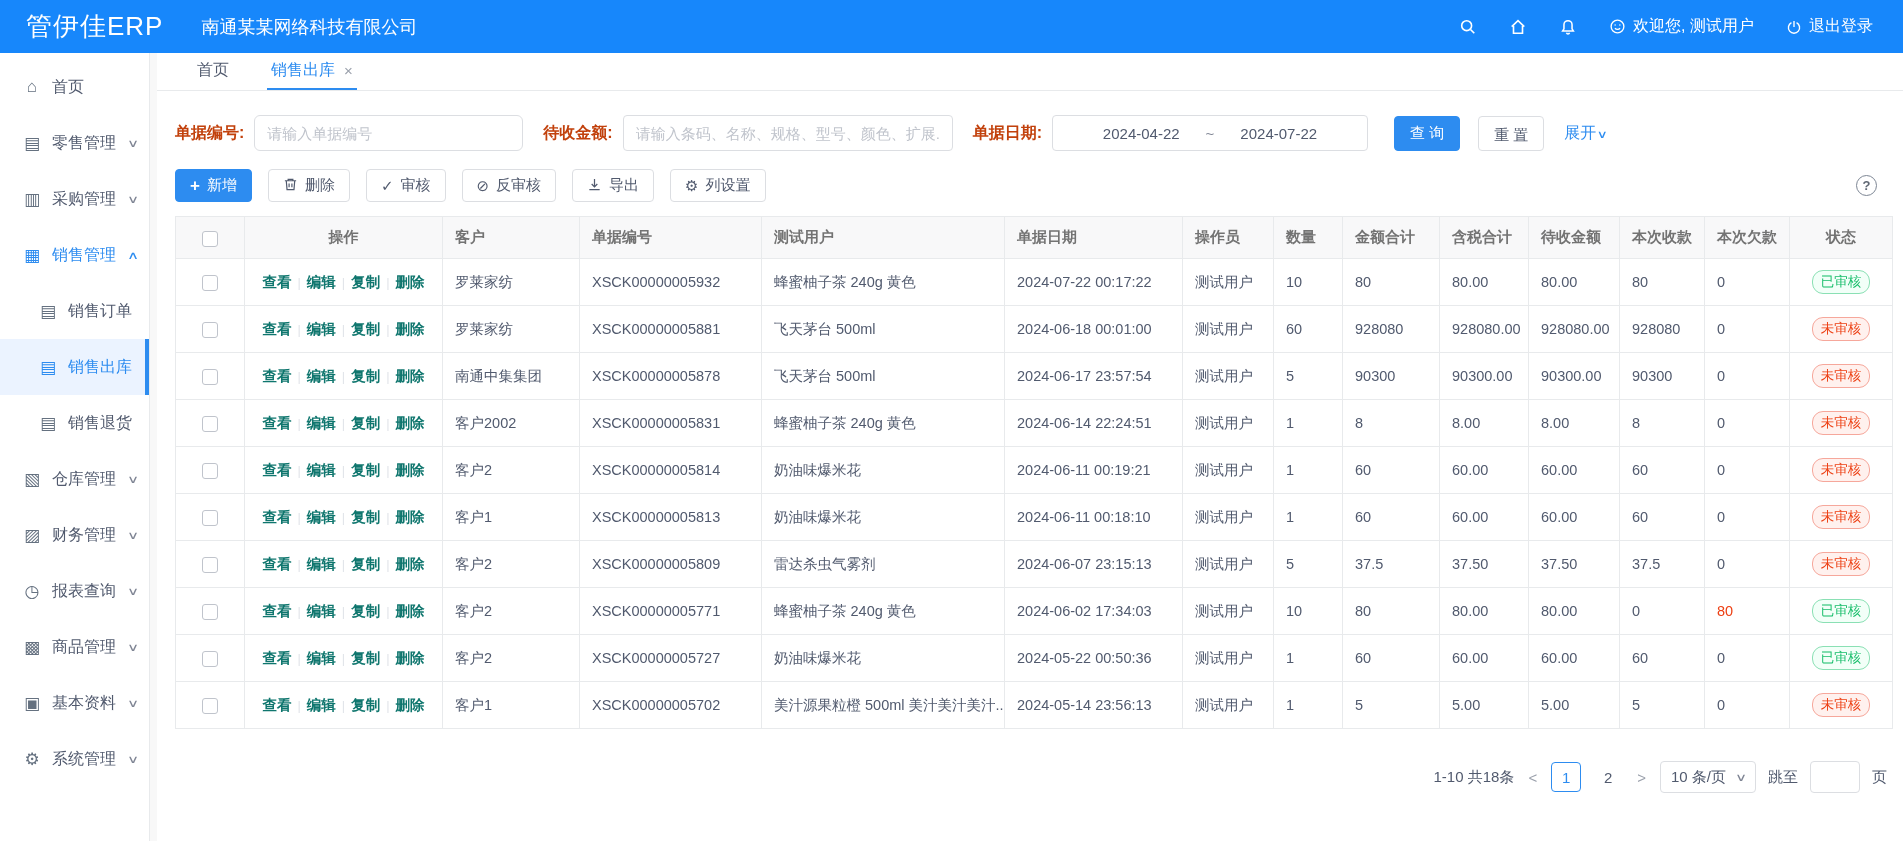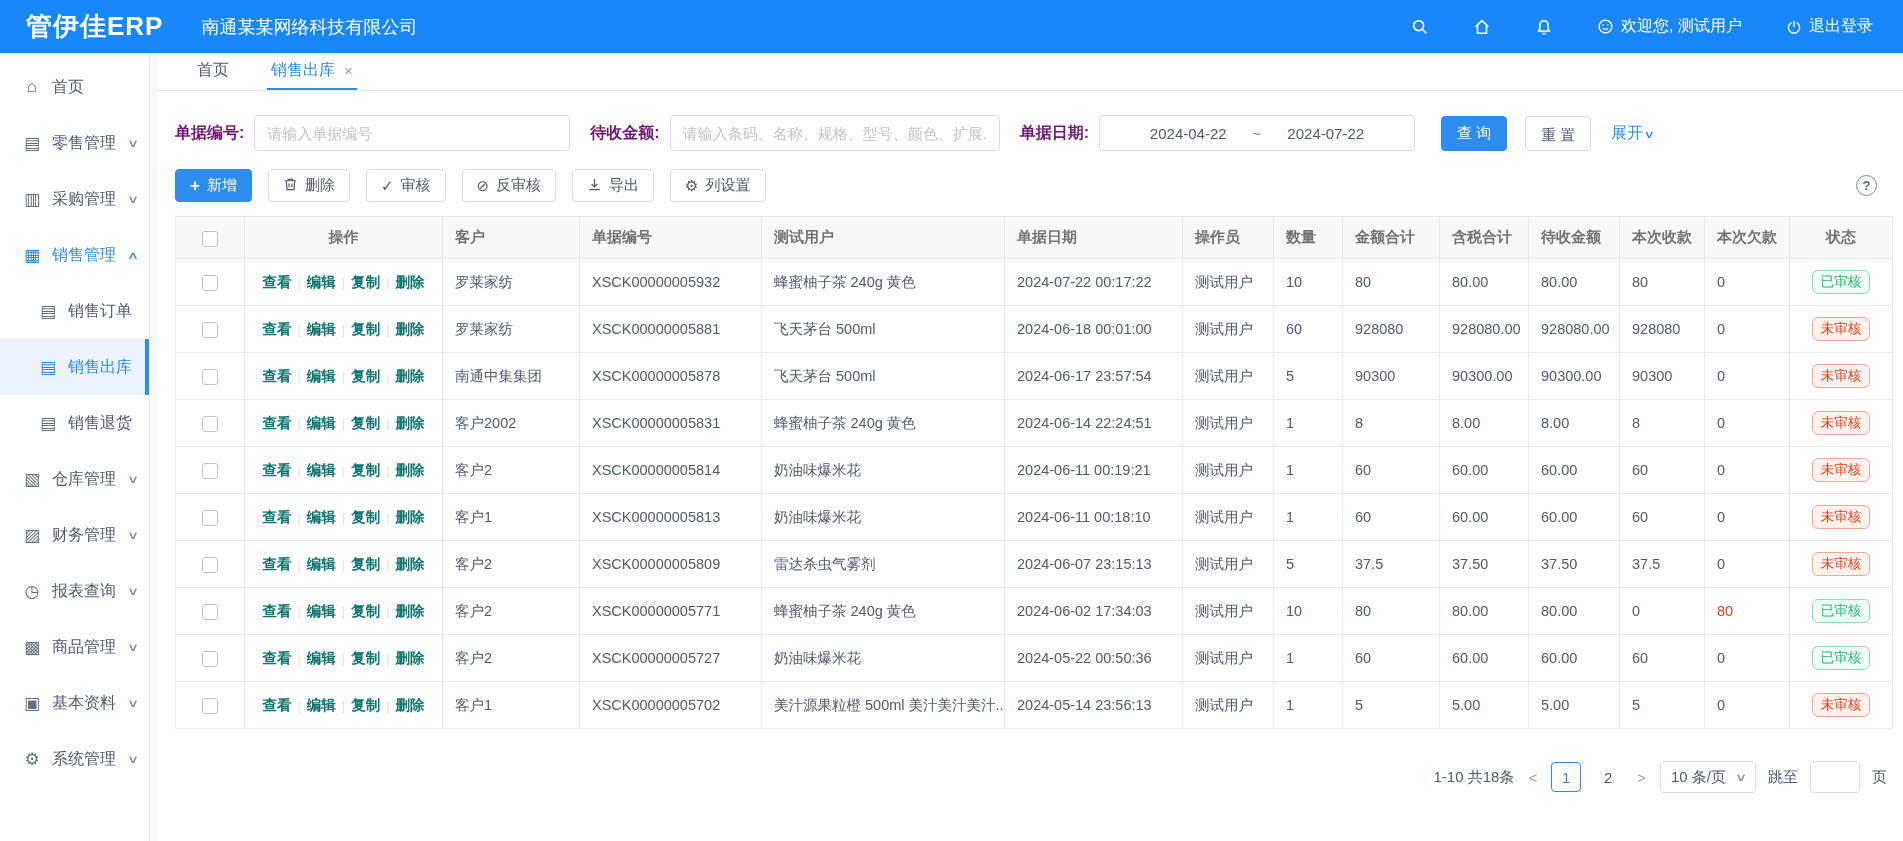--- a/index.html
+++ b/index.html
@@ -1,23 +1,23 @@
 <!DOCTYPE html>
 <html><head>
 <meta charset="utf-8">
 <style>
   * { margin:0; padding:0; box-sizing:border-box; }
   html,body { width:1903px; height:841px; overflow:hidden; background:#fff;
     font-family:"Liberation Sans","DejaVu Sans",sans-serif; }
 
   
   .topbar { height:53px; background:#1787fb; display:flex; align-items:center; color:#fff; }
-  .logo { font-size:26px; font-weight:bold; padding-left:26px; white-space:nowrap; letter-spacing:1px; }
+  .logo { font-size:26px; font-weight:normal; padding-left:26px; white-space:nowrap; letter-spacing:1px; }
   .company { font-size:18px; margin-left:38px; white-space:nowrap; }
-  .topbar-right { margin-left:auto; display:flex; align-items:center; gap:44px; padding-right:30px; font-size:16px; }
+  .topbar-right { margin-left:auto; display:flex; align-items:center; gap:32px; padding-right:30px; font-size:16px; }
   .tb-ic { display:flex; align-items:center; cursor:pointer; }
   .tb-user { display:flex; align-items:center; gap:7px; cursor:pointer; white-space:nowrap; }
 
   
   .layout { display:flex; height:788px; }
   .sidebar { width:150px; background:#fff; border-right:1px solid #e8eaec; padding-top:6px; flex-shrink:0; }
   .v-gutter { width:7px; background:#f8f8f8; flex-shrink:0; }
   .main { flex:1; display:flex; flex-direction:column; background:#fff; min-width:0; }
 
   
@@ -35,21 +35,21 @@
   .tabbar { height:38px; border-bottom:1px solid #e8eaec; display:flex; align-items:flex-end;
     padding-left:36px; gap:34px; background:#fff; flex-shrink:0; }
   .tab { padding:0 4px 9px; font-size:16px; color:#515a6e; cursor:pointer; display:flex; align-items:center; }
   .tab.active { color:#2d8cf0; border-bottom:2px solid #2d8cf0; padding-bottom:7px; }
   .tab .close { margin-left:9px; color:#9aa0ab; font-size:15px; cursor:pointer; }
 
   
   .content { padding:0 10px 0 18px; position:relative; flex:1; }
 
   .filter-row { display:flex; align-items:center; margin-top:24px; }
-  .f-label { font-size:16px; font-weight:bold; color:#701a75; margin-right:10px; white-space:nowrap; }
+  .f-label { font-size:16px; font-weight:bold; color:#c2410c; margin-right:10px; white-space:nowrap; }
   .gap { margin-left:20px; }
   .f-input { height:36px; border:1px solid #dcdee2; border-radius:4px; padding:0 12px;
     font-size:15px; color:#515a6e; outline:none; background:#fff; }
   .f-input::placeholder { color:#c0c4cc; }
   .date-range { width:316px; height:36px; border:1px solid #dcdee2; border-radius:4px;
     display:flex; align-items:center; justify-content:center; gap:26px; font-size:15px; color:#515a6e; cursor:pointer; }
   .date-range .tilde { color:#808695; }
   button { font-family:inherit; cursor:pointer; }
   .btn-primary { height:35px; padding:0 15px; background:#2d8cf0; border:1px solid #2d8cf0;
     color:#fff; border-radius:4px; font-size:15px; margin-left:26px; }
@@ -71,21 +71,21 @@
   
   table.grid { margin-top:14px; border-collapse:collapse; table-layout:fixed; width:1717px; }
   .grid th, .grid td { border:1px solid #e8eaec; padding:0 12px; white-space:nowrap; overflow:hidden; }
   .grid th { height:42px; background:#f8f8f9; font-size:15px; font-weight:bold; color:#737373; text-align:left; }
   .grid td { height:47px; font-size:14.5px; color:#515a6e; text-align:left; }
   .c-center { text-align:center !important; }
   .cb { display:inline-block; width:16px; height:16px; border:1px solid #c0c4cc; border-radius:3px;
     background:#fff; vertical-align:middle; cursor:pointer; }
   .alink { color:#0f766e; cursor:pointer;font-weight:bold; }
   .sep { color:#e2e5ea; margin:0 6px; font-size:13px; }
-  .badge { display:inline-block; padding:3px 8px; font-size:13.5px; border-radius:6px; border:1px solid; line-height:1.25; }
+  .badge { display:inline-block; padding:3px 8px; font-size:13.5px; border-radius:11px; border:1px solid; line-height:1.25; }
   .badge.success { color:#19be6b; border-color:#8ae0b4; background:#f2fff8; }
   .badge.danger { color:#ed4014; border-color:#f6a79b; background:#fff1ee; }
   td.red { color:#ed4014; }
 
   
   .pagination { display:flex; align-items:center; justify-content:flex-end; gap:12px;
     margin-top:32px; font-size:15px; color:#515a6e; padding-right:6px; }
   .pg-arrow { color:#9aa0ab; font-size:15px; cursor:pointer; padding:0 2px; }
   .page { min-width:30px; height:30px; display:flex; align-items:center; justify-content:center;
     border-radius:4px; cursor:pointer; border:1px solid transparent; }
@@ -219,21 +219,21 @@
       <div class="tab active">
         <span>销售出库</span>
         <span class="close">×</span>
       </div>
     </div>
 
     <div class="content">
 
       <div class="filter-row">
         <span class="f-label">单据编号:</span>
-        <input class="f-input" style="width: 316px;" placeholder="请输入单据编号">
+        <input class="f-input" style="width: 269px; border-radius: 6px;" placeholder="请输入单据编号">
         <span class="f-label gap">待收金额:</span>
         <input class="f-input" style="width: 330px;" placeholder="请输入条码、名称、规格、型号、颜色、扩展...">
         <span class="f-label gap">单据日期:</span>
         <div class="date-range">
           <span>2024-04-22</span>
           <span class="tilde">~</span>
           <span>2024-07-22</span>
         </div>
         <button class="btn-primary">查 询</button>
         <button class="btn-default">重 置</button>

